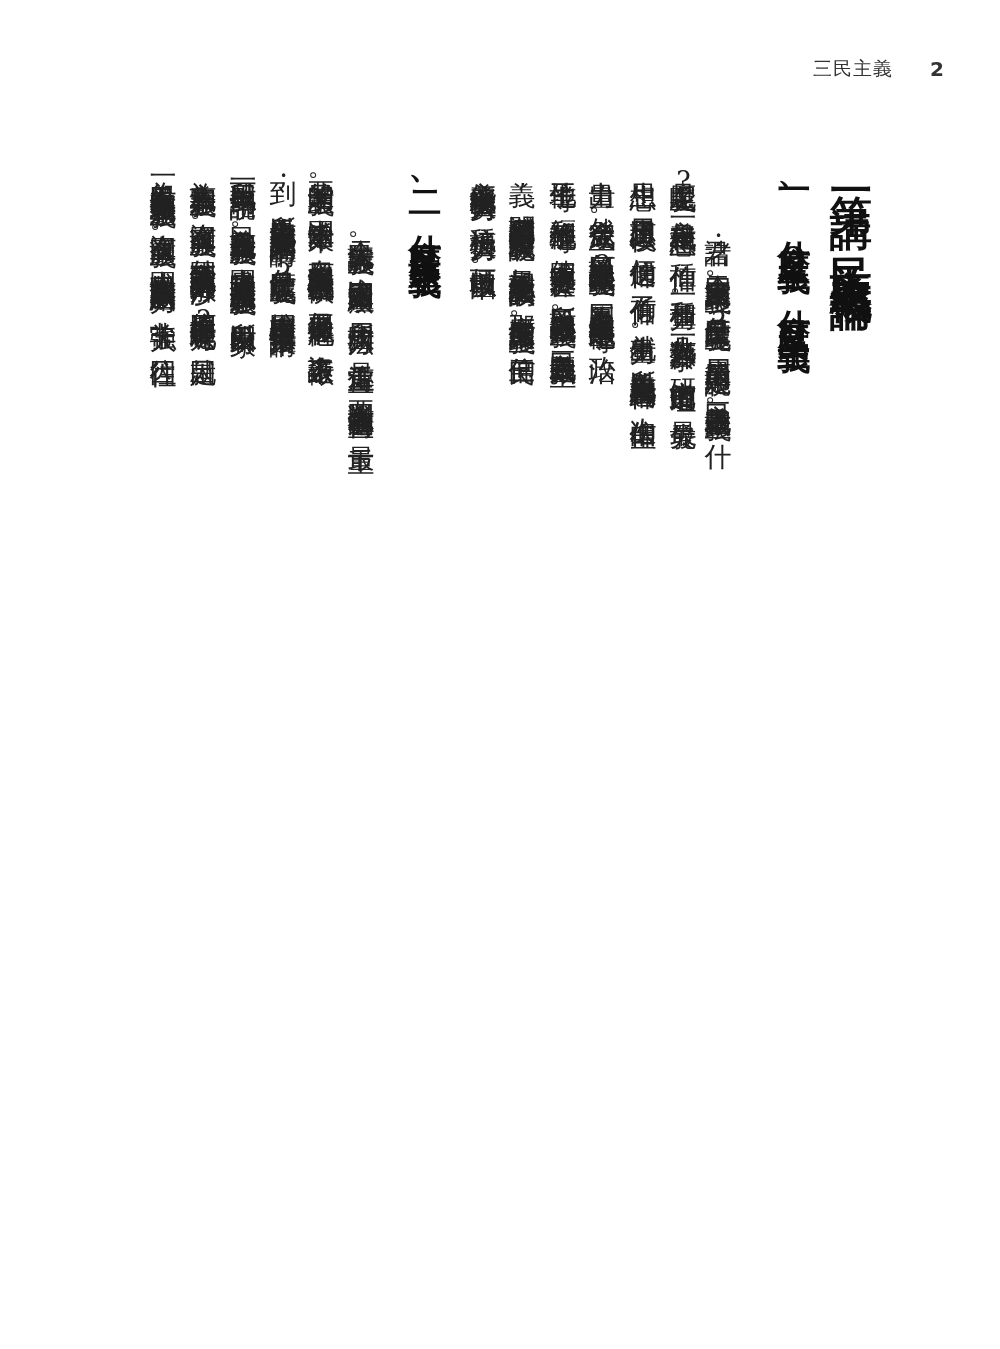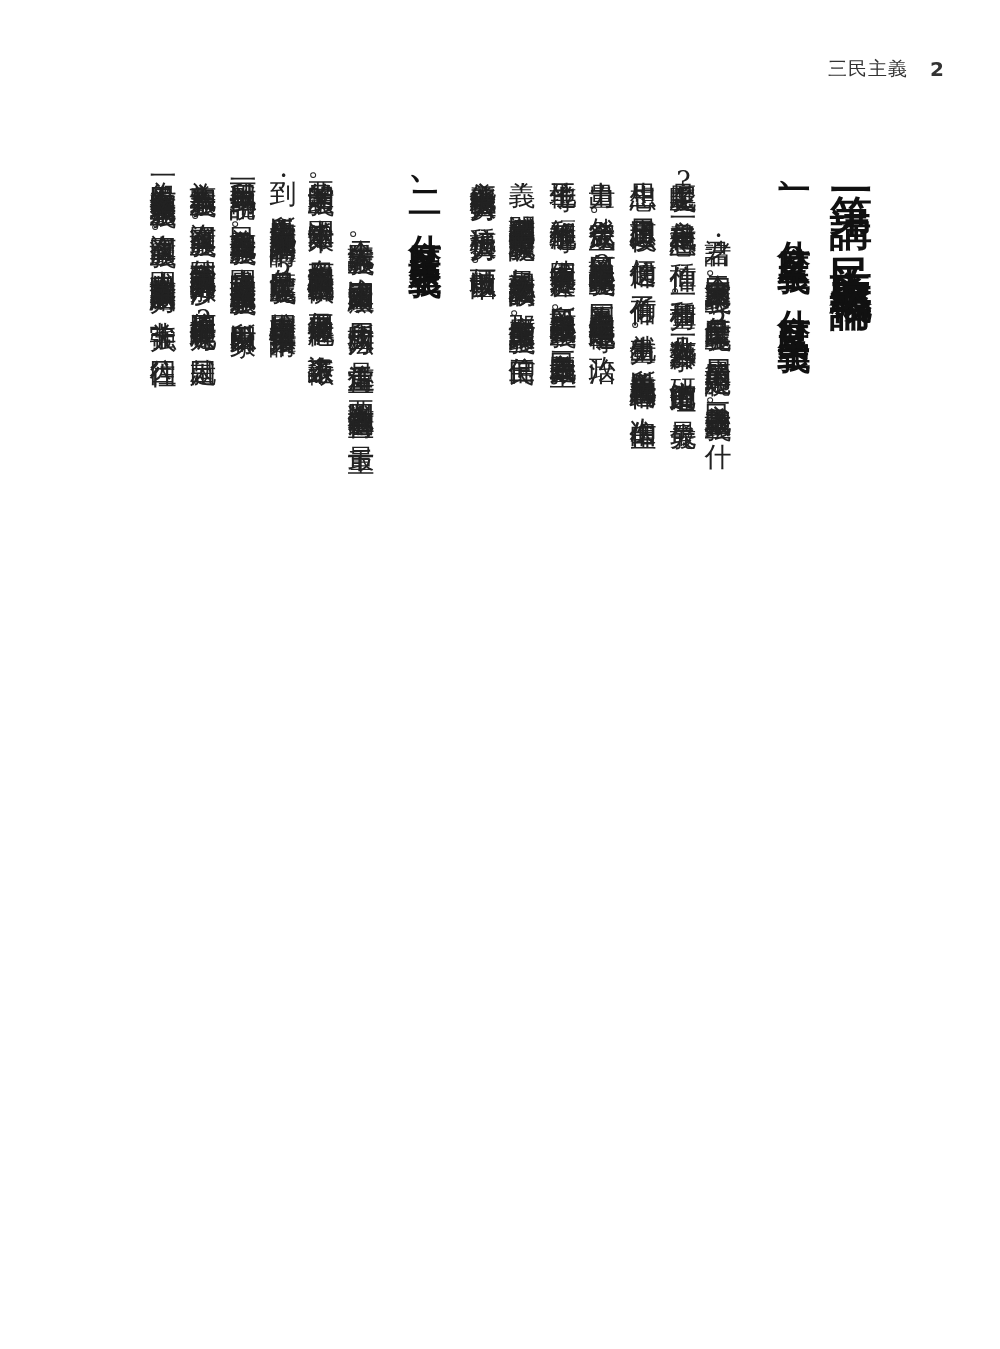--- a/index.html
+++ b/index.html
@@ -1,18 +1,18 @@
 <!DOCTYPE html>
 <html><head>
 <meta charset="utf-8">
 <style>
   html, body { margin: 0; padding: 0; background: #ffffff; }
   body { width: 1000px; height: 1349px; position: relative; overflow: hidden;
          font-family: "DejaVu Serif", "Liberation Serif", serif; color: #1a1a1a; }
-  .header { position: absolute; top: 56px; right: 56px; display: flex; align-items: center; gap: 22px;
+  .header { position: absolute; top: 56px; right: 56px; display: flex; align-items: center; gap: 37px;
             font-family: "DejaVu Sans", "Liberation Sans", sans-serif; color: #333; }
   .header .book-title { font-size: 19px; letter-spacing: 1px; }
   .header .page-num { font-size: 20px; font-weight: bold; }
   .col { position: absolute; writing-mode: vertical-rl; text-orientation: upright; white-space: nowrap;
          line-height: 1; }
   .body-col { font-size: 27px; letter-spacing: 1.3px; color: #222; width: 30px; }
   .chapter-title { font-size: 42px; font-weight: bold; letter-spacing: 6px; color: #111; width: 48px; }
   .chapter-title .gap { display: inline-block; height: 44px; }
   .section-title { font-size: 33px; font-weight: bold; letter-spacing: 5px; color: #111; width: 38px; }
 </style>

